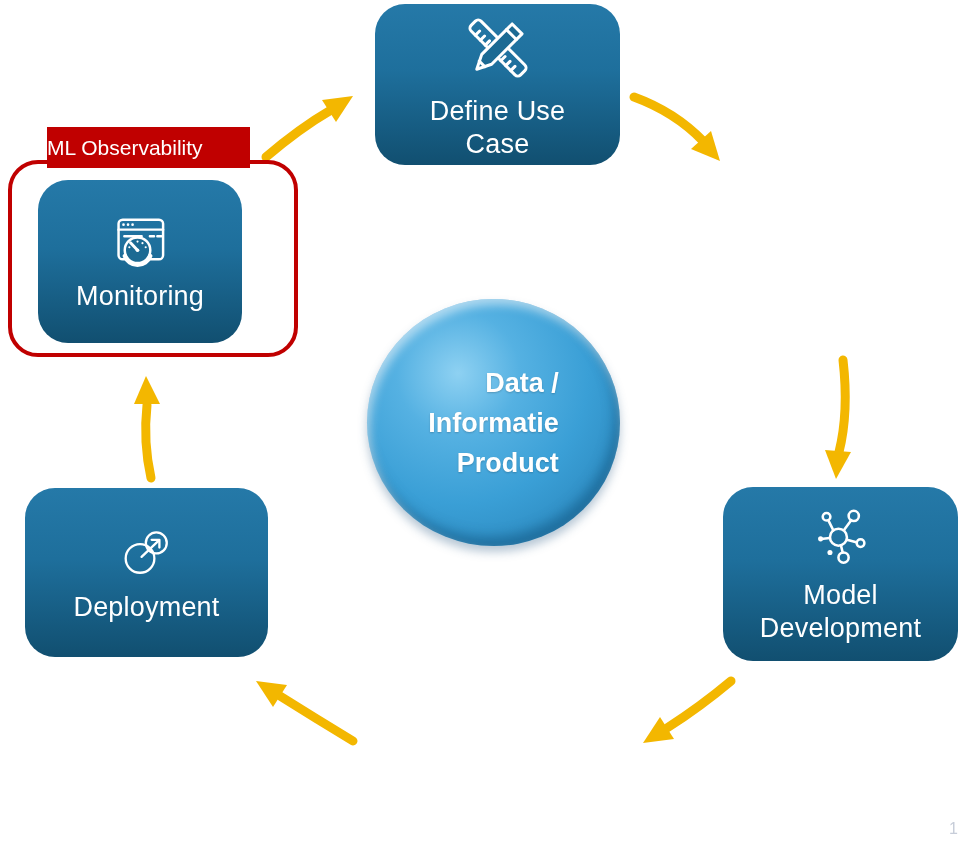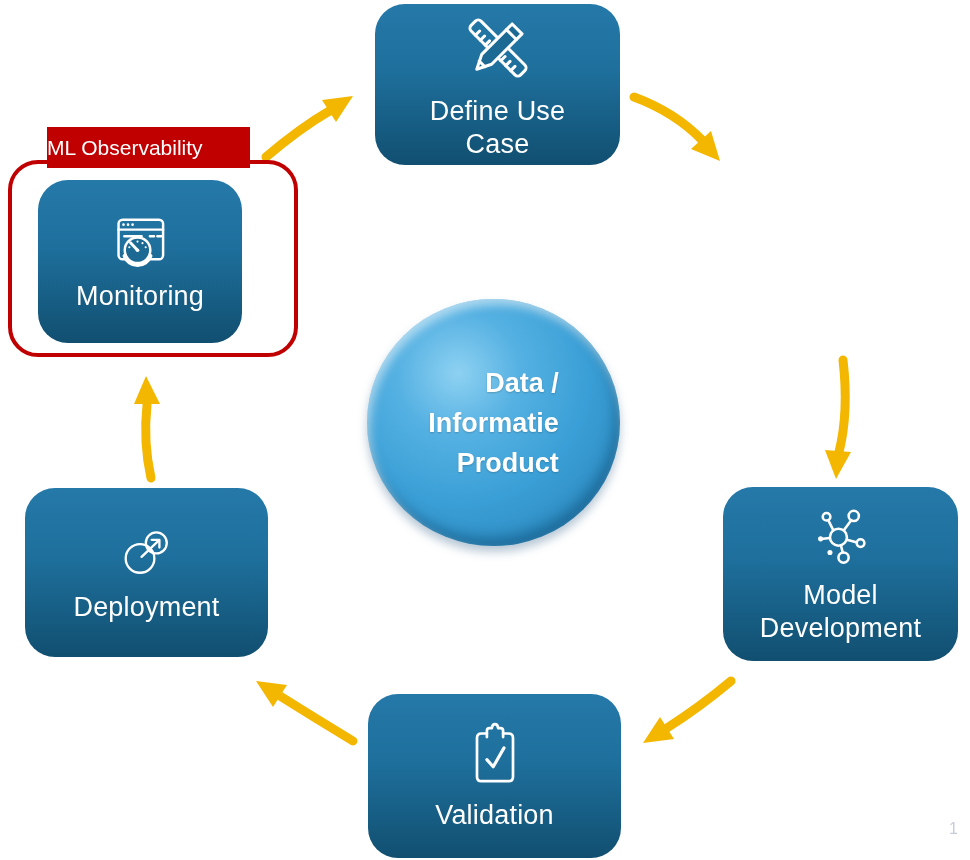--- a/index.html
+++ b/index.html
@@ -110,28 +110,20 @@
       <circle class="icon-stroke" cx="55" cy="14" r="6"></circle>
       <circle class="icon-stroke" cx="63" cy="46" r="4.5"></circle>
       <circle class="icon-stroke" cx="43" cy="63" r="6"></circle>
       <circle class="icon-fill" cx="16" cy="41" r="3"></circle>
       <circle class="icon-fill" cx="27" cy="57" r="3"></circle>
     </svg>
     <div class="label">Model
 Development</div>
   </div>
 
-  <div class="node" style="left:368px;top:694px;width:253px;height:164px;">
-    <svg class="icon" width="72" height="72" viewBox="0 0 80 80">
-      <path class="icon-stroke" d="M31,15 H25 Q20,15 20,20 V63 Q20,68 25,68 H55 Q60,68 60,63 V20 Q60,15 55,15 H49"></path>
-      <path class="icon-stroke" d="M31,19 V12 Q31,9 34,9 H36.5 Q37,4.5 40,4.5 Q43,4.5 43.5,9 H46 Q49,9 49,12 V19"></path>
-      <path class="icon-stroke" style="stroke-width:3.5" d="M31,44 L38,52 L50,31"></path>
-    </svg>
-    <div class="label">Validation</div>
-  </div>
 
   <div class="node" style="left:25px;top:488px;width:243px;height:169px;">
     <svg class="icon" width="62" height="62" viewBox="0 0 80 80">
       <circle class="icon-stroke" cx="31" cy="47" r="18.5"></circle>
       <circle class="icon-stroke" cx="52" cy="27" r="13.5"></circle>
       <path class="icon-stroke" d="M33,45 L55,24"></path>
       <path class="icon-stroke" d="M46,23 H56 V33"></path>
     </svg>
     <div class="label">Deployment</div>
   </div>

